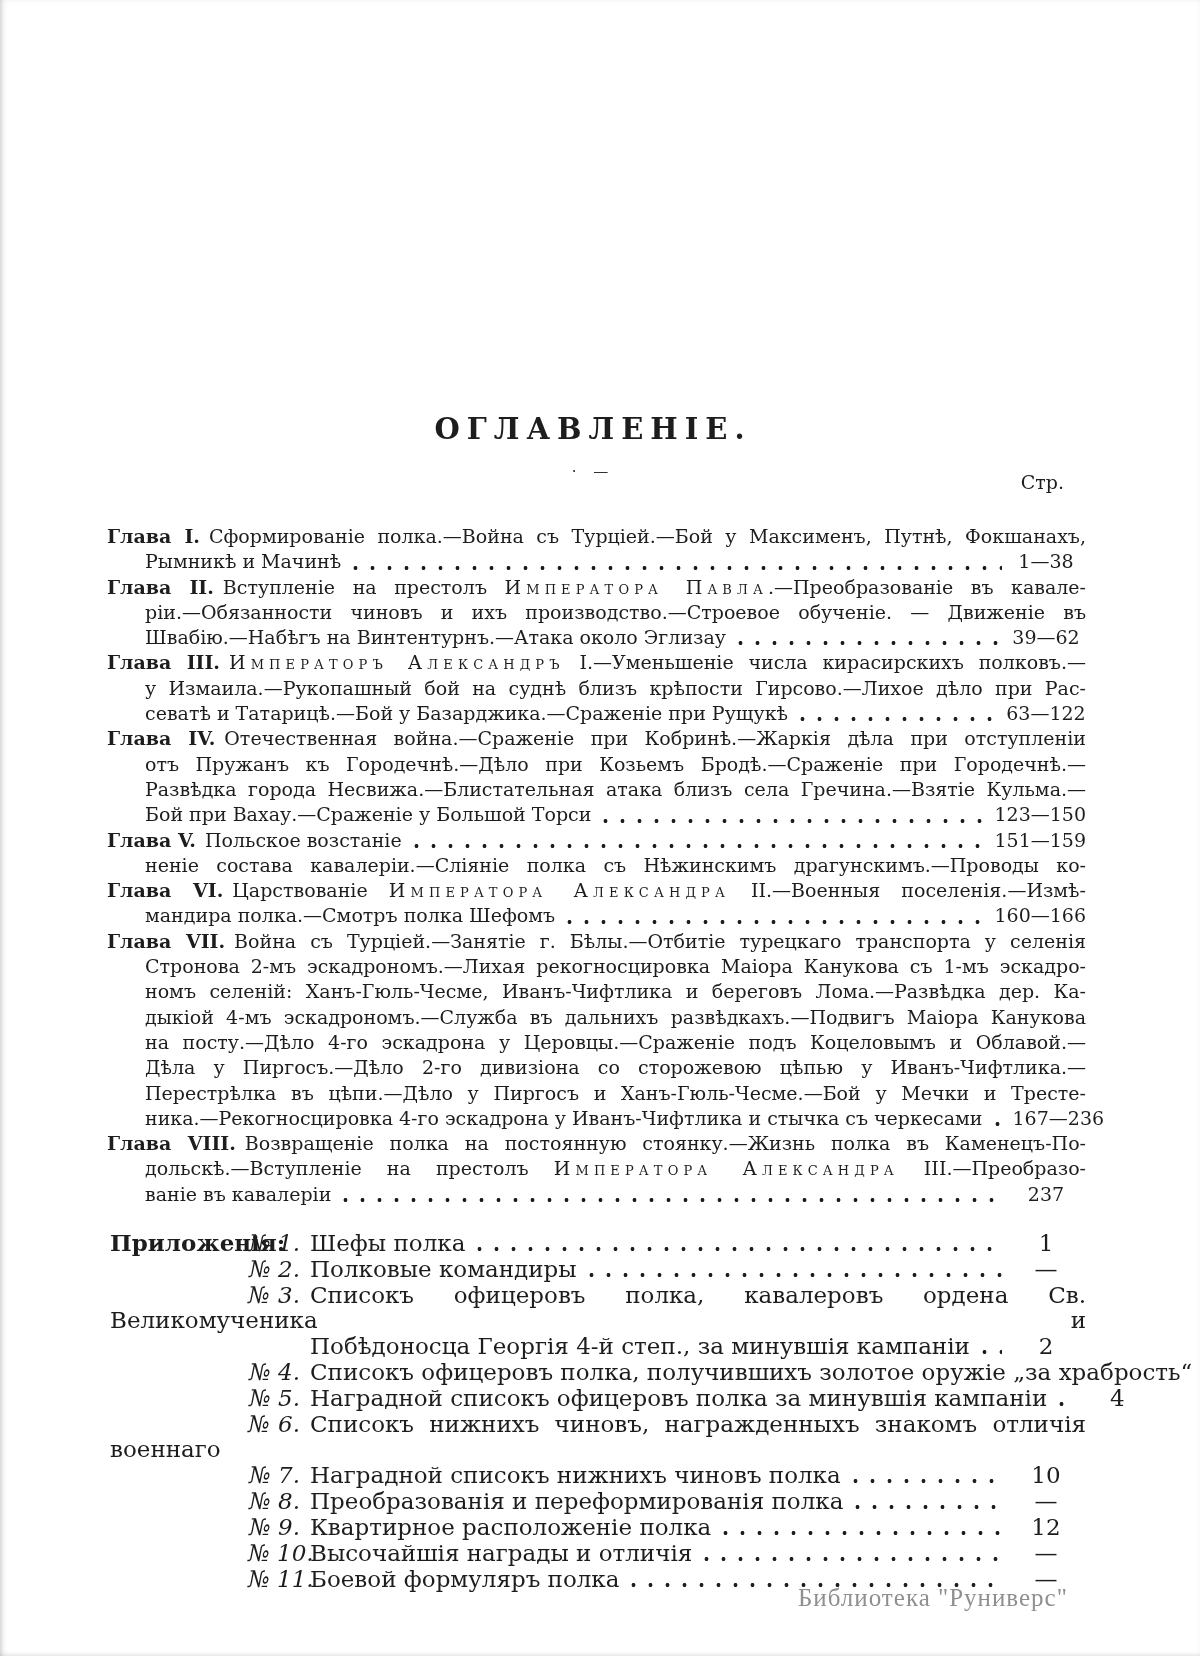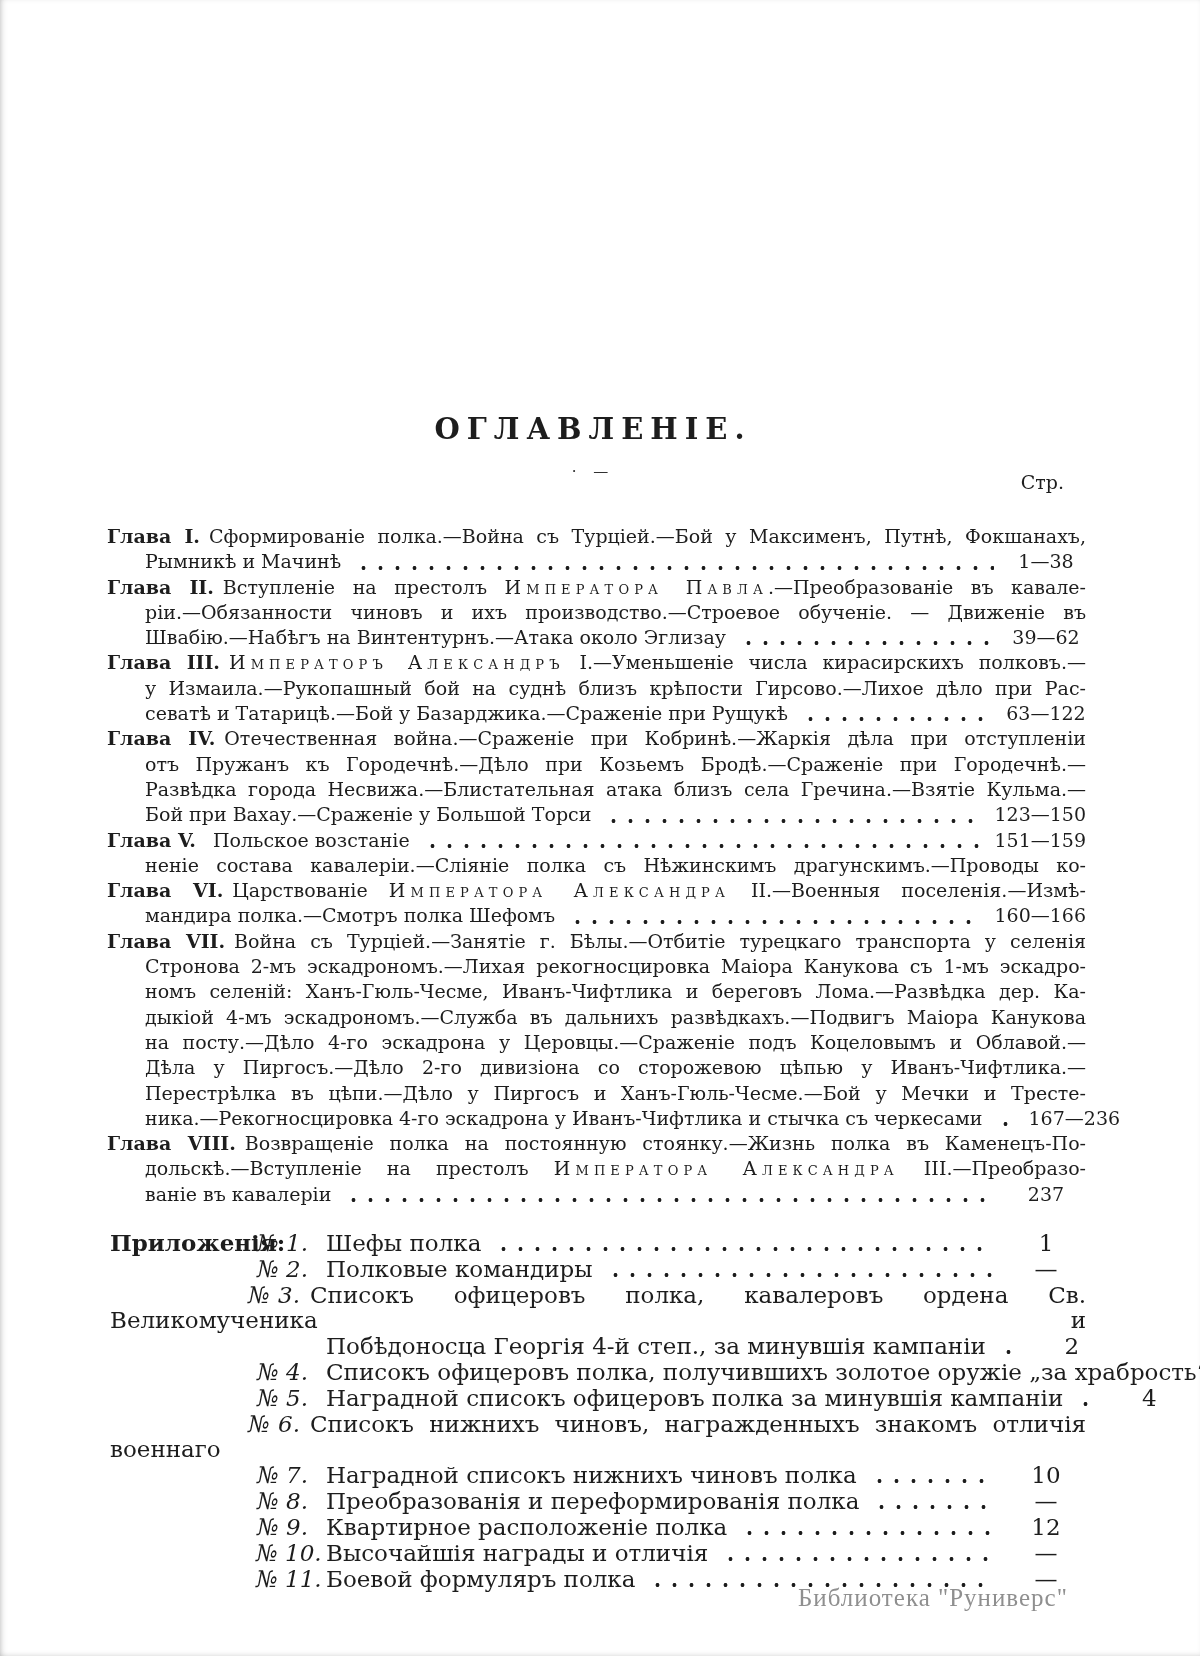--- a/index.html
+++ b/index.html
@@ -51,21 +51,21 @@
   }
   .appendix {
     position: absolute;
     left: 98px; top: 1230px;
     width: 988px;
     font-size: 23px;
     line-height: 25px;
   }
   .row { box-sizing: border-box; width: 100%; }
   .fill { text-align: justify; text-align-last: justify; }
-  .flexr { display: flex; align-items: baseline; white-space: nowrap; gap: 8px; }
+  .flexr { display: flex; align-items: baseline; white-space: nowrap; }
   .chapter-row { padding-left: 9px; }
   .chapter-row.cont { padding-left: 47px; }
   .app-row { padding-left: 12px; }
   .label { font-weight: 700; padding-right: 9px; }
   .gutter {
     display: inline-block;
     width: 138px; flex: 0 0 138px;
     font-weight: 700;
   }
   .num {

